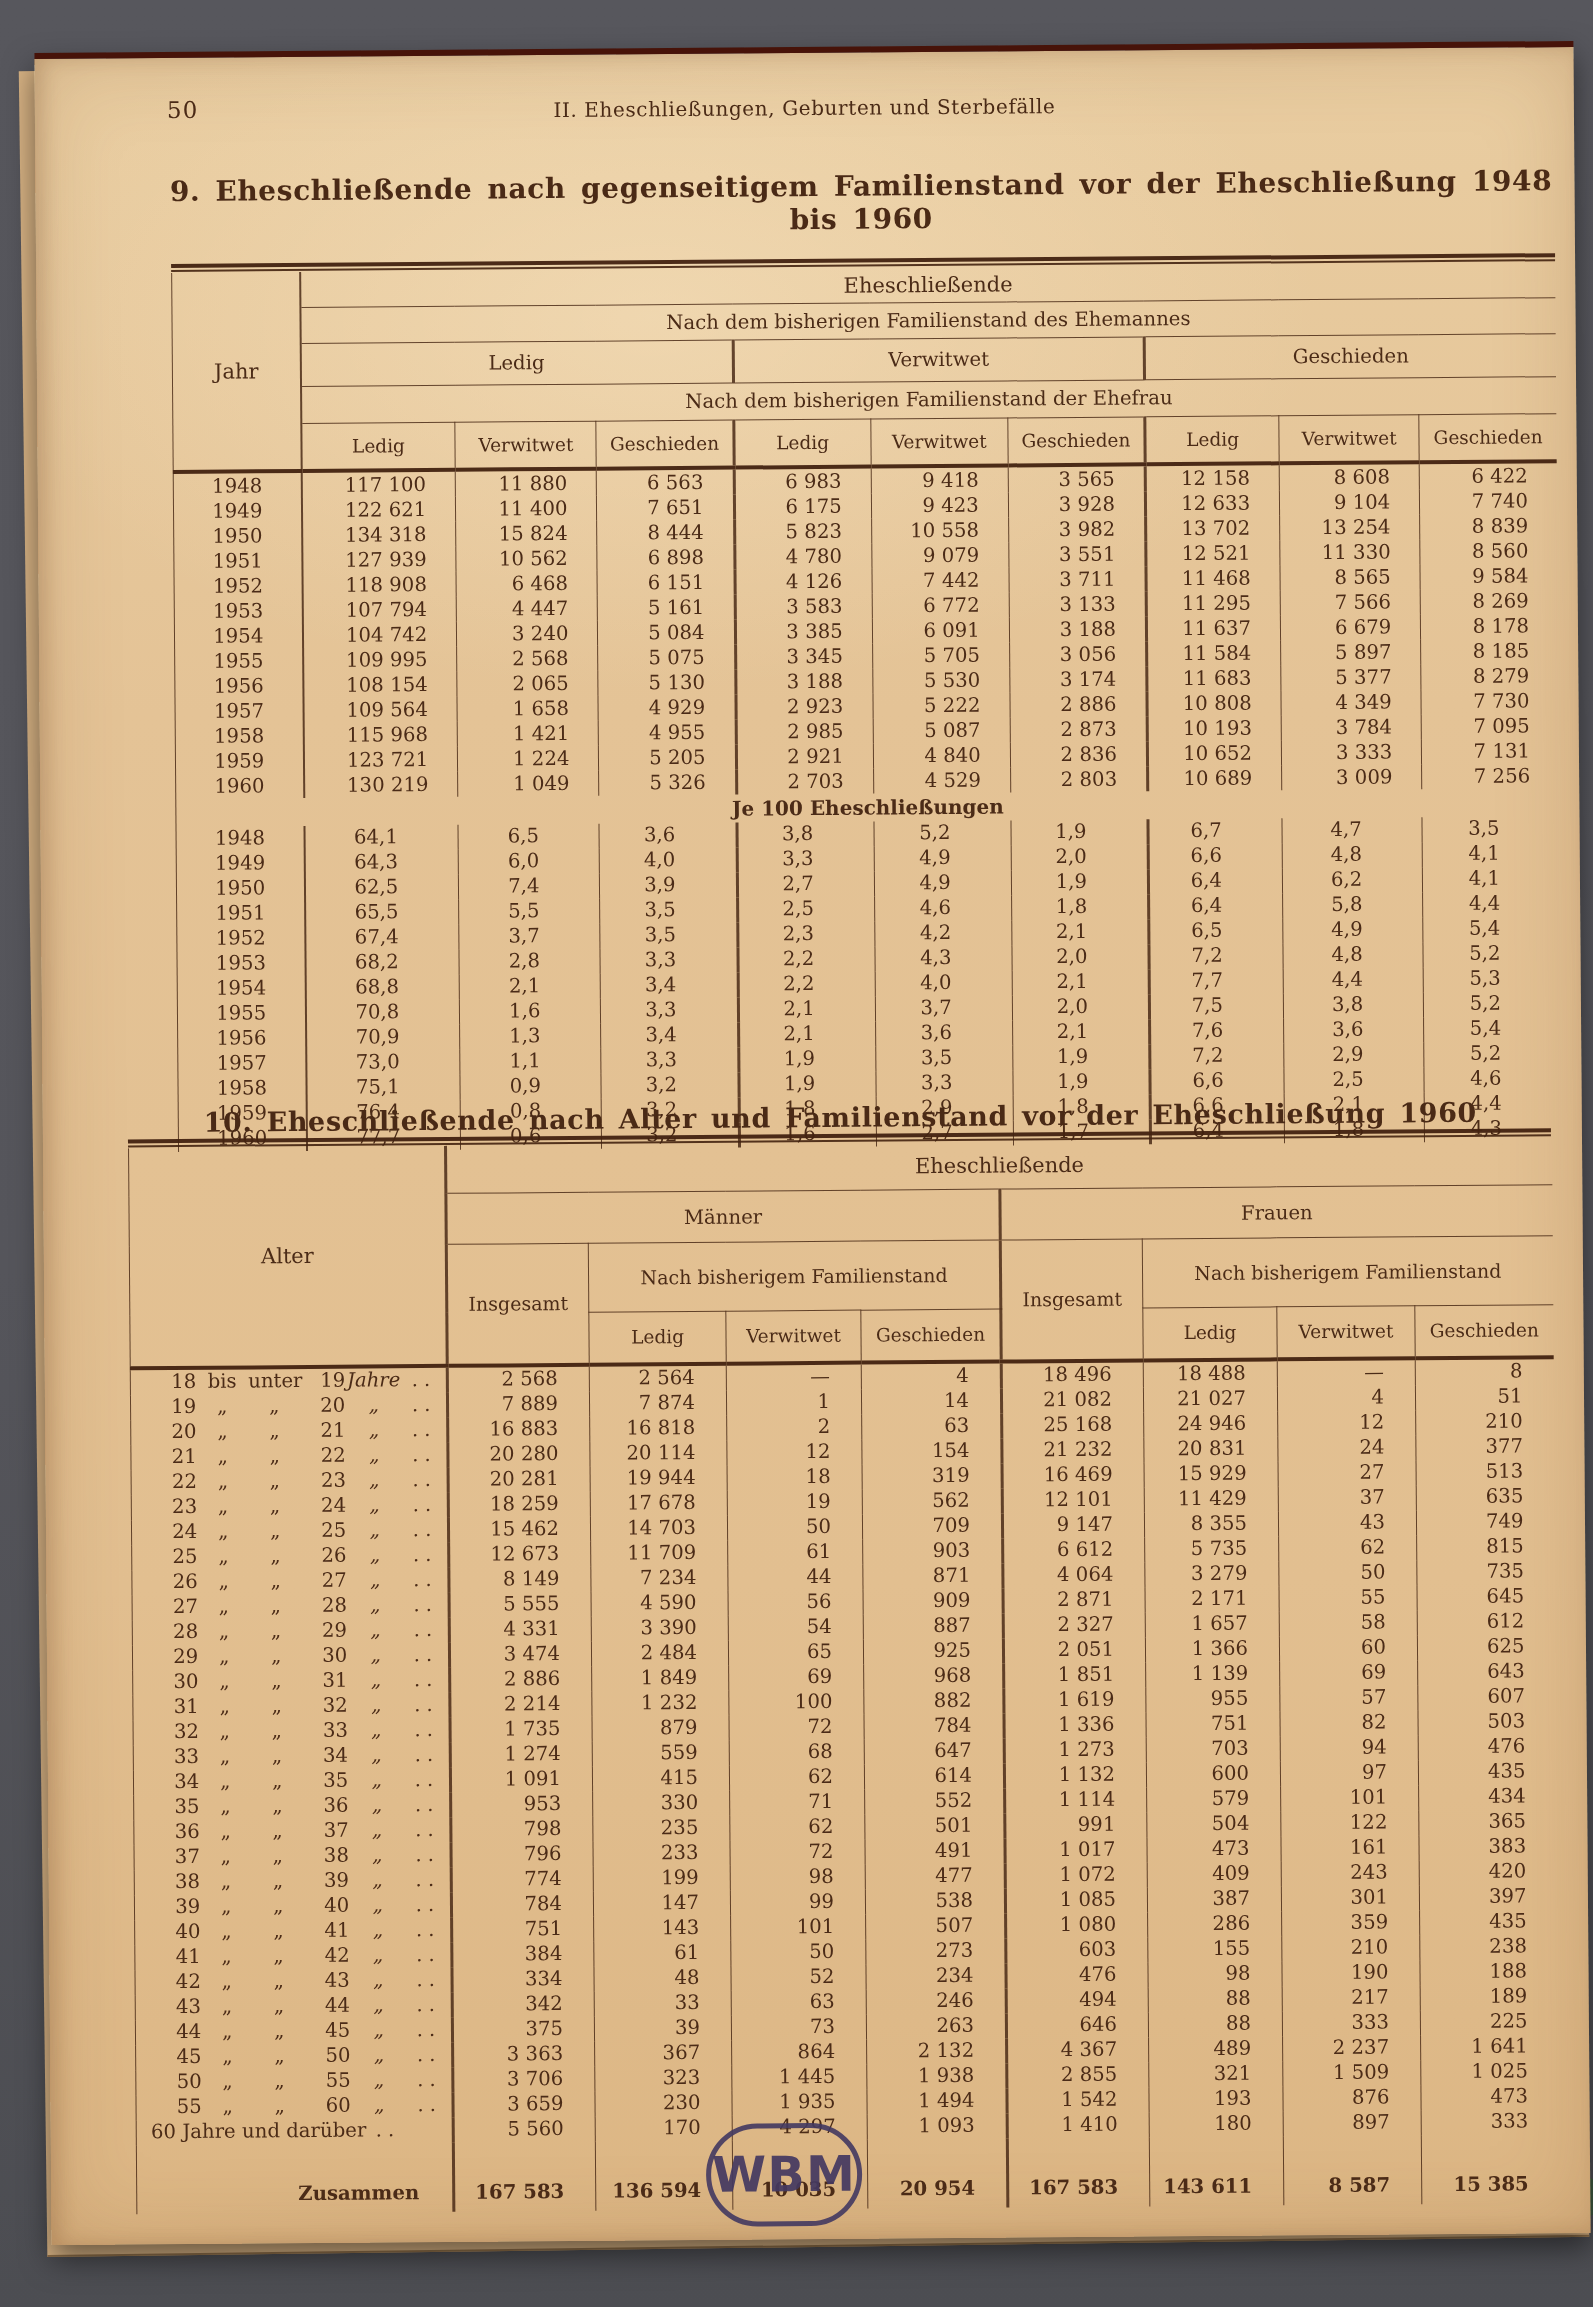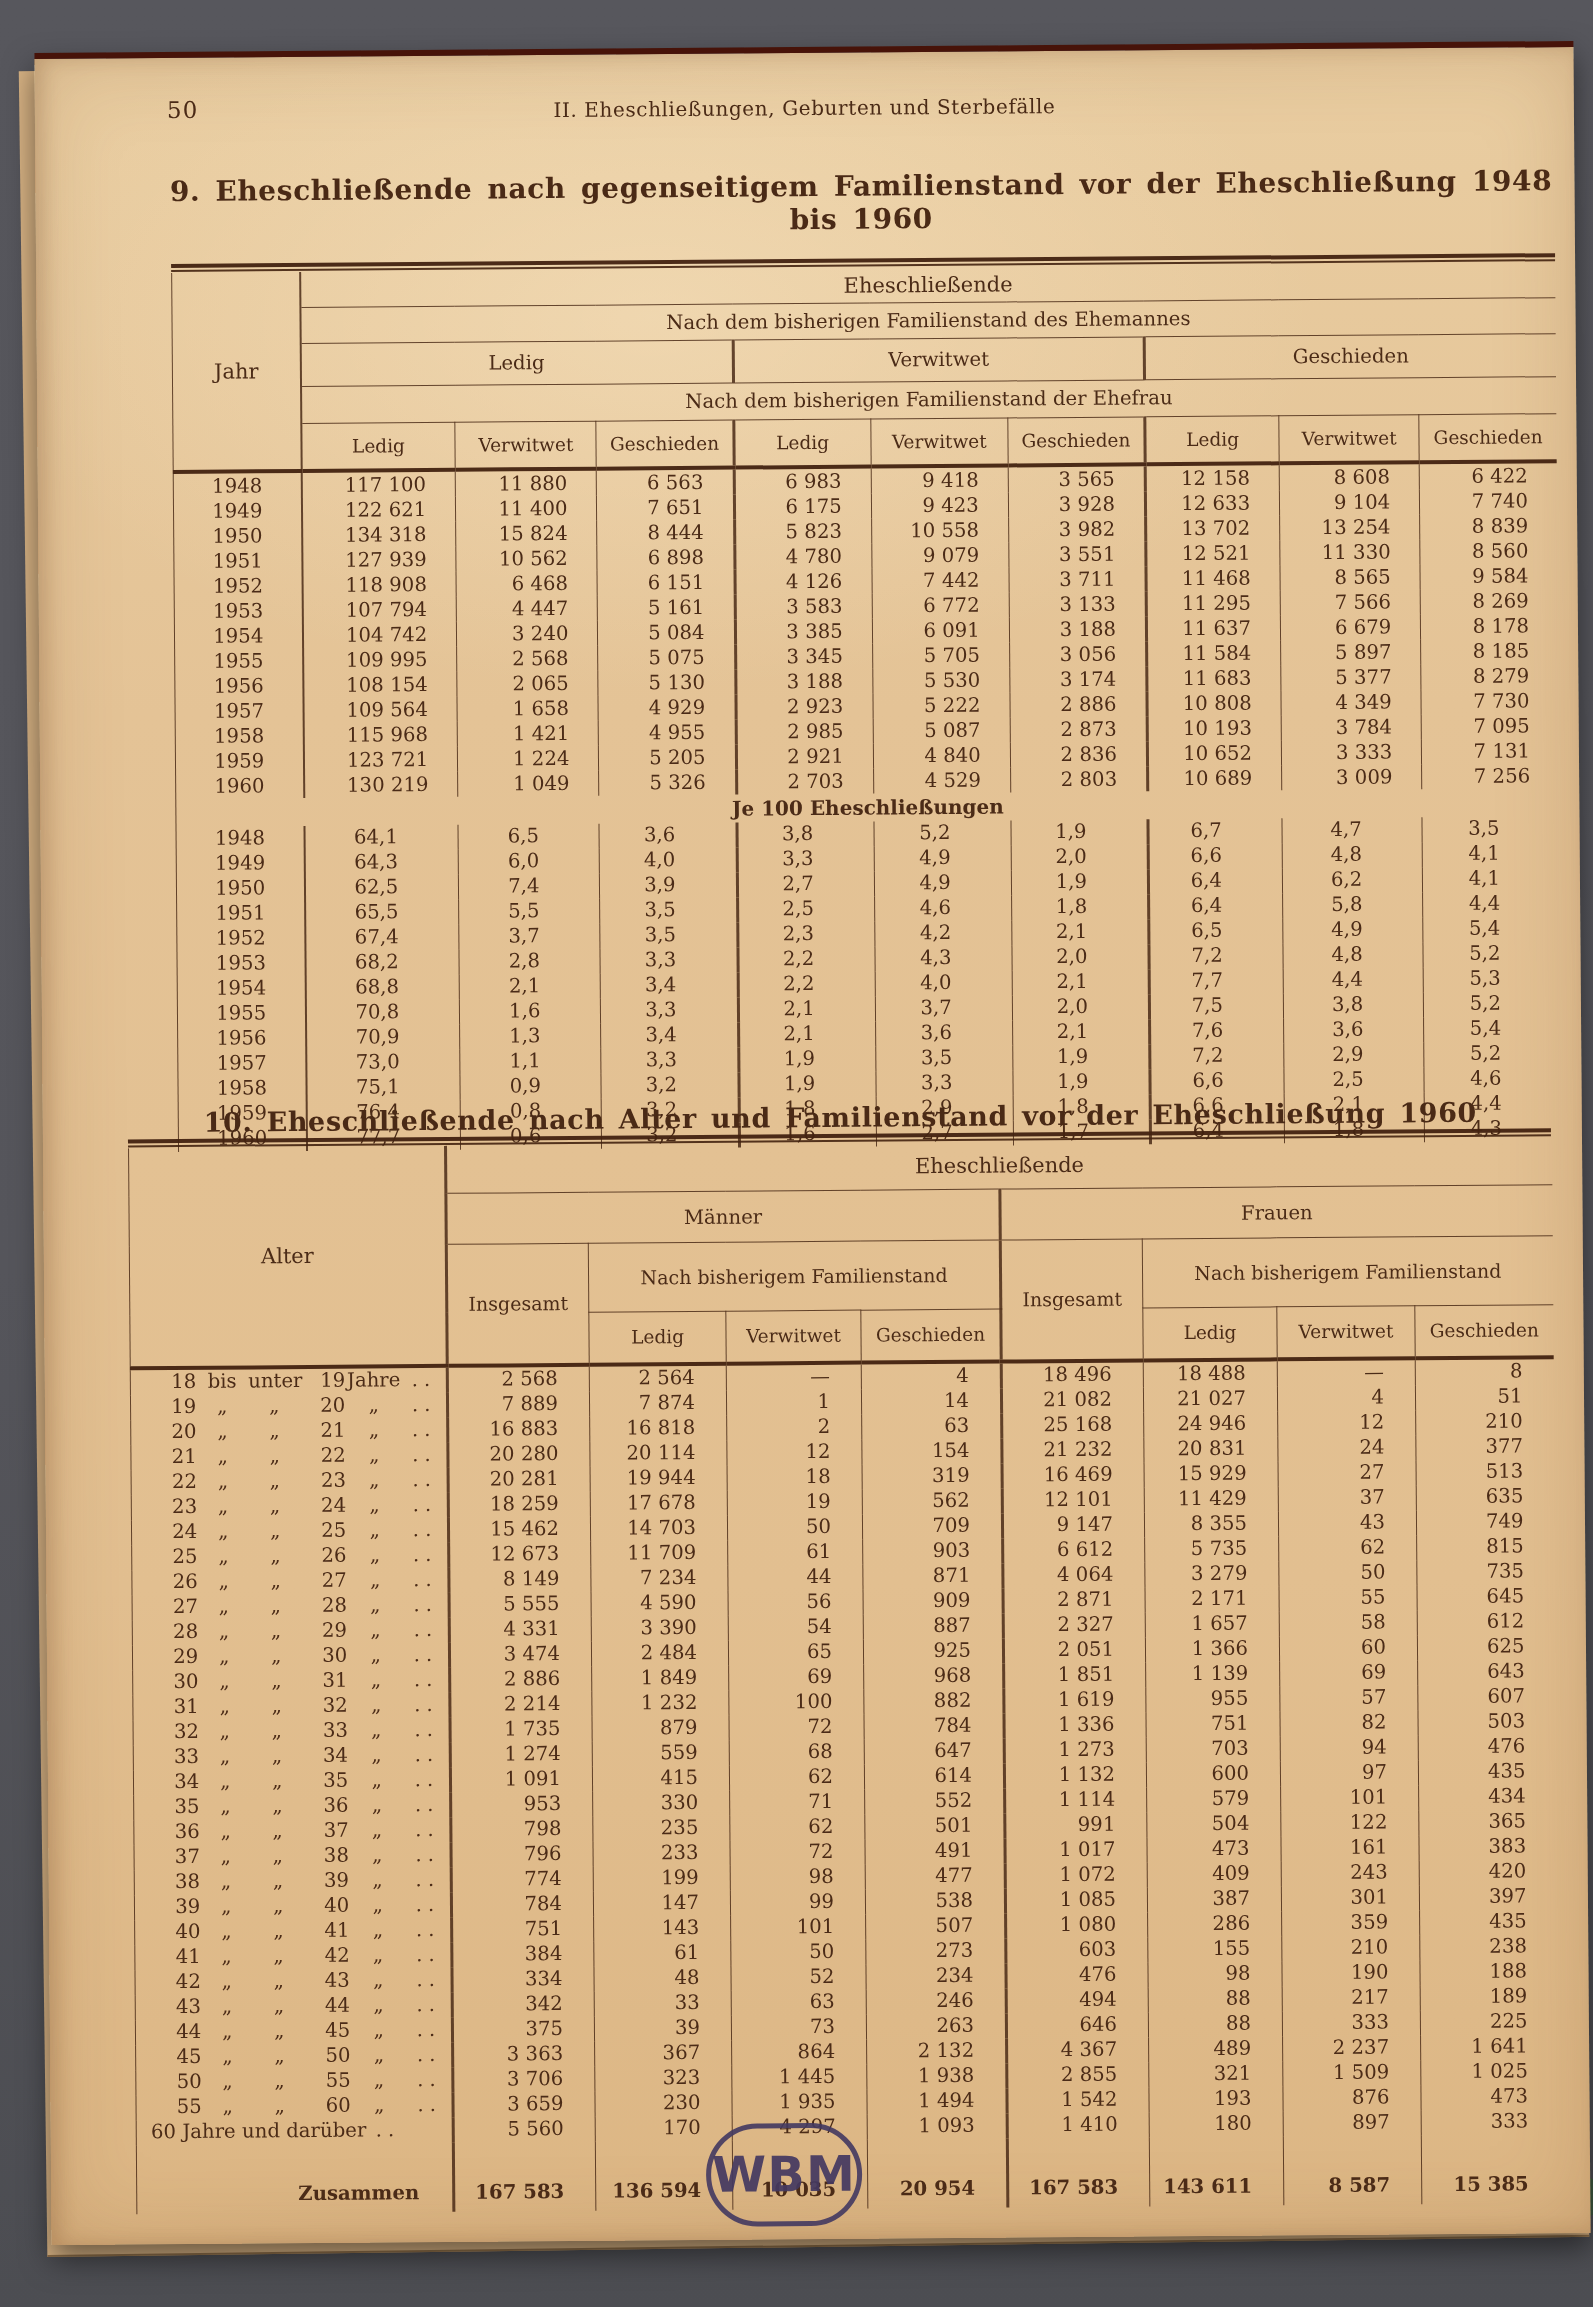--- a/index.html
+++ b/index.html
@@ -74,21 +74,21 @@
   #t10 tbody td:first-child{border-left-width:0;text-align:left;padding:0;}
   #t10 tbody td:nth-child(2){border-left-width:3px;}
   #t10 tbody td:nth-child(6){border-left-width:3.6px;}
   #t10 tr.sum td{padding-top:32px;font-weight:700;height:36px;}
   #t10 tr.sum td:first-child{text-align:right;padding-right:33px;padding-top:32px;}
 
   .alt{display:flex;align-items:baseline;padding-left:14.3px;}
   .alt .aa{width:51px;text-align:right;display:inline-block;}
   .alt .ab{width:52px;text-align:center;display:inline-block;}
   .alt .ac{width:45px;text-align:right;display:inline-block;}
-  .alt .ad{width:57px;text-align:center;display:inline-block;}
+  .alt .ad{width:57px;text-align:center;display:inline-block;font-style:italic;}
   .alt .dots,.wide-dots{padding-left:9.5px;letter-spacing:6px;}
   .altwide{padding-left:14.3px;}
 
   .stamp{position:absolute;left:655px;top:2070px;width:146px;height:93px;
          border:5.4px solid rgba(67,56,97,.9);border-radius:596px;
          display:flex;align-items:center;justify-content:center;}
   .stamp span{font-family:"DejaVu Sans","Liberation Sans",sans-serif;font-weight:700;
          font-size:49px;color:rgba(67,56,97,.92);letter-spacing:1.2px;}
 </style>
 </head>

